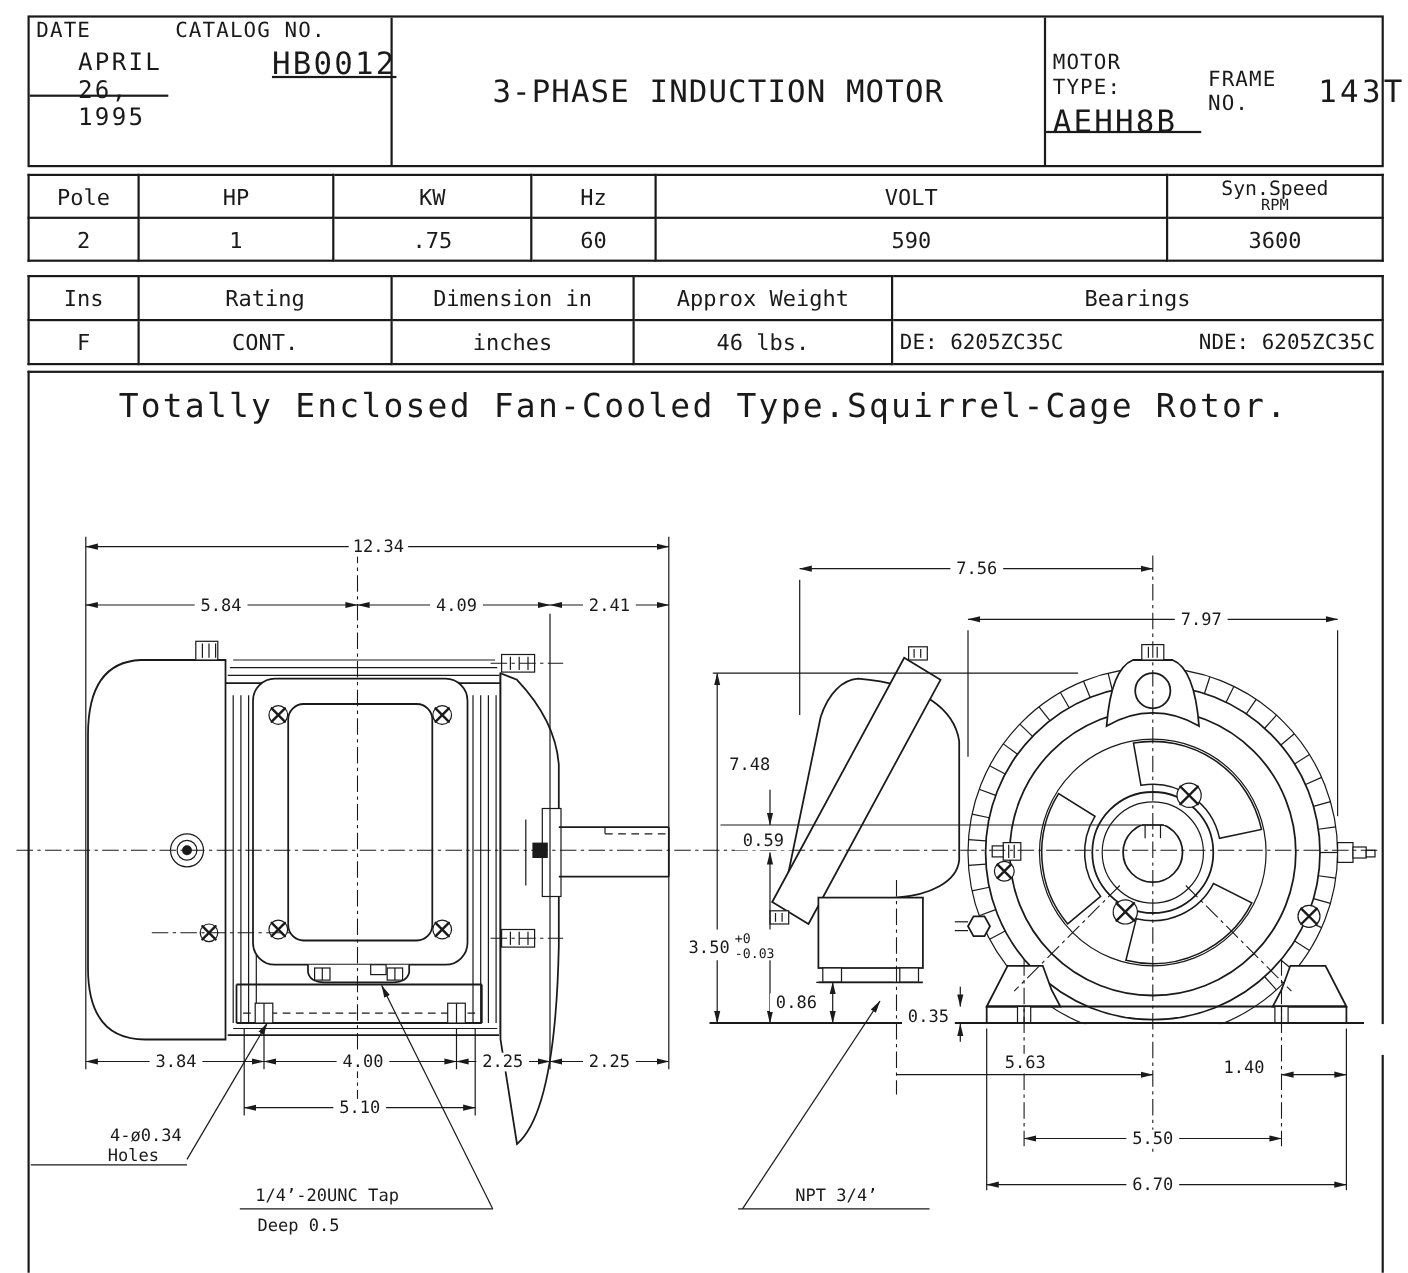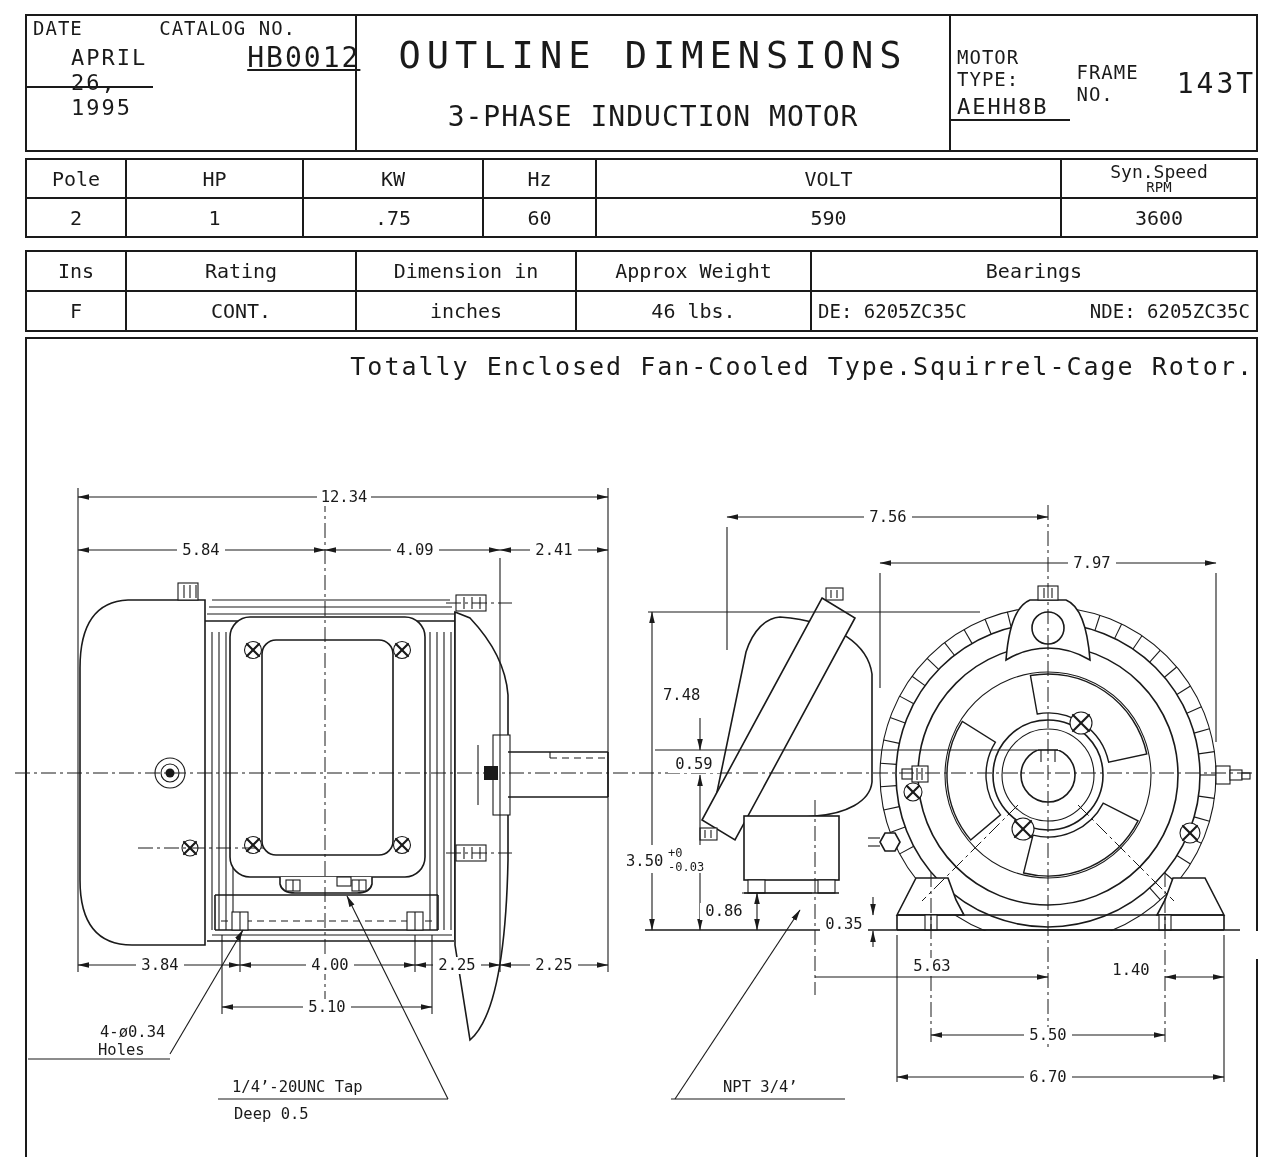--- a/index.html
+++ b/index.html
@@ -12,36 +12,36 @@
   .tb-r1{height:68px;border-bottom:2px solid #1a1a1a;}
   .tb-r2{flex:1;}
   .lab{font-size:19px;letter-spacing:1px;}
   .tb-date-val{font-size:22px;margin:6px 0 0 38px;letter-spacing:2px;}
   .tb-cat-val{font-size:28px;margin:2px 0 0 88px;letter-spacing:2px;text-decoration:underline;}
   .tb-col2{flex:1;border-left:2px solid #1a1a1a;border-right:2px solid #1a1a1a;display:flex;flex-direction:column;align-items:center;justify-content:space-around;padding:6px 0;}
   .tb-title{font-size:37px;letter-spacing:6px;white-space:nowrap;}
   .tb-sub{font-size:28px;letter-spacing:1px;white-space:nowrap;}
   .tb-col3{width:305px;display:flex;flex-direction:row;align-items:center;}
   .tb-r1b{height:72px;border-bottom:2px solid #1a1a1a;}
-  .tb-type-val{font-size:22px;text-align:right;padding-right:16px;margin-top:4px;letter-spacing:2px;}
+  .tb-type-val{font-size:28px;text-align:right;padding-right:16px;margin-top:4px;letter-spacing:2px;}
   .tb-frame{display:flex;align-items:center;gap:38px;padding:8px 6px;}
   .tb-frame-val{font-size:28px;letter-spacing:3px;}
   
   table.spec{position:absolute;border-collapse:collapse;table-layout:fixed;}
   table.spec td{border:2px solid #1a1a1a;text-align:center;font-size:20px;padding:0;}
   #t1{left:25px;top:158px;width:1233px;}
   #t1 td{height:37px;}
   #t2{left:25px;top:250px;width:1233px;}
   #t2 td{height:38px;}
   .syn1{font-size:18px;line-height:17px;display:block;}
   .syn2{font-size:14px;line-height:14px;display:block;}
   .bear{display:flex;justify-content:space-between;padding:0 6px;font-size:19px;}
   
   .dbox{left:25px;top:337px;width:1229px;height:820px;border-left:2px solid #1a1a1a;border-right:2px solid #1a1a1a;border-top:2px solid #1a1a1a;}
-  .note{left:25px;top:352px;width:1229px;text-align:right;font-size:25px;letter-spacing:2px;white-space:nowrap;}
+  .note{left:25px;top:352px;width:1229px;text-align:center;font-size:30px;letter-spacing:2px;white-space:nowrap;}
   svg.drawing{position:absolute;left:0;top:0;}
   
   .ol{fill:none;stroke:#1a1a1a;stroke-width:1.6;}
   .olf{fill:#fff;stroke:#1a1a1a;stroke-width:1.6;}
   .tl{fill:none;stroke:#1a1a1a;stroke-width:1.1;}
   .tlf{fill:#fff;stroke:#1a1a1a;stroke-width:1.1;}
   .hid{fill:none;stroke:#1a1a1a;stroke-width:1.2;stroke-dasharray:7 5;}
   .cl{fill:none;stroke:#1a1a1a;stroke-width:1;stroke-dasharray:15 4 3 4;}
   .dim{fill:none;stroke:#1a1a1a;stroke-width:1.1;}
   .dl{font:15.5px "DejaVu Sans Mono",monospace;fill:#1a1a1a;text-anchor:middle;}
@@ -60,21 +60,20 @@
     <div class="tb-cell tb-r1">
       <div class="lab">DATE</div>
       <div class="tb-date-val">APRIL 26, 1995</div>
     </div>
     <div class="tb-cell tb-r2">
       <div class="lab">CATALOG NO.</div>
       <div class="tb-cat-val">HB0012</div>
     </div>
   </div>
   <div class="tb-col2">
-    <div class="tb-title">OUTLINE DIMENSIONS</div>
     <div class="tb-sub">3-PHASE INDUCTION MOTOR</div>
   </div>
   <div class="tb-col3">
     <div class="tb-cell tb-r1b">
       <div class="lab">MOTOR TYPE:</div>
       <div class="tb-type-val">AEHH8B</div>
     </div>
     <div class="tb-frame">
       <span class="lab">FRAME NO.</span>
       <span class="tb-frame-val">143T</span>

